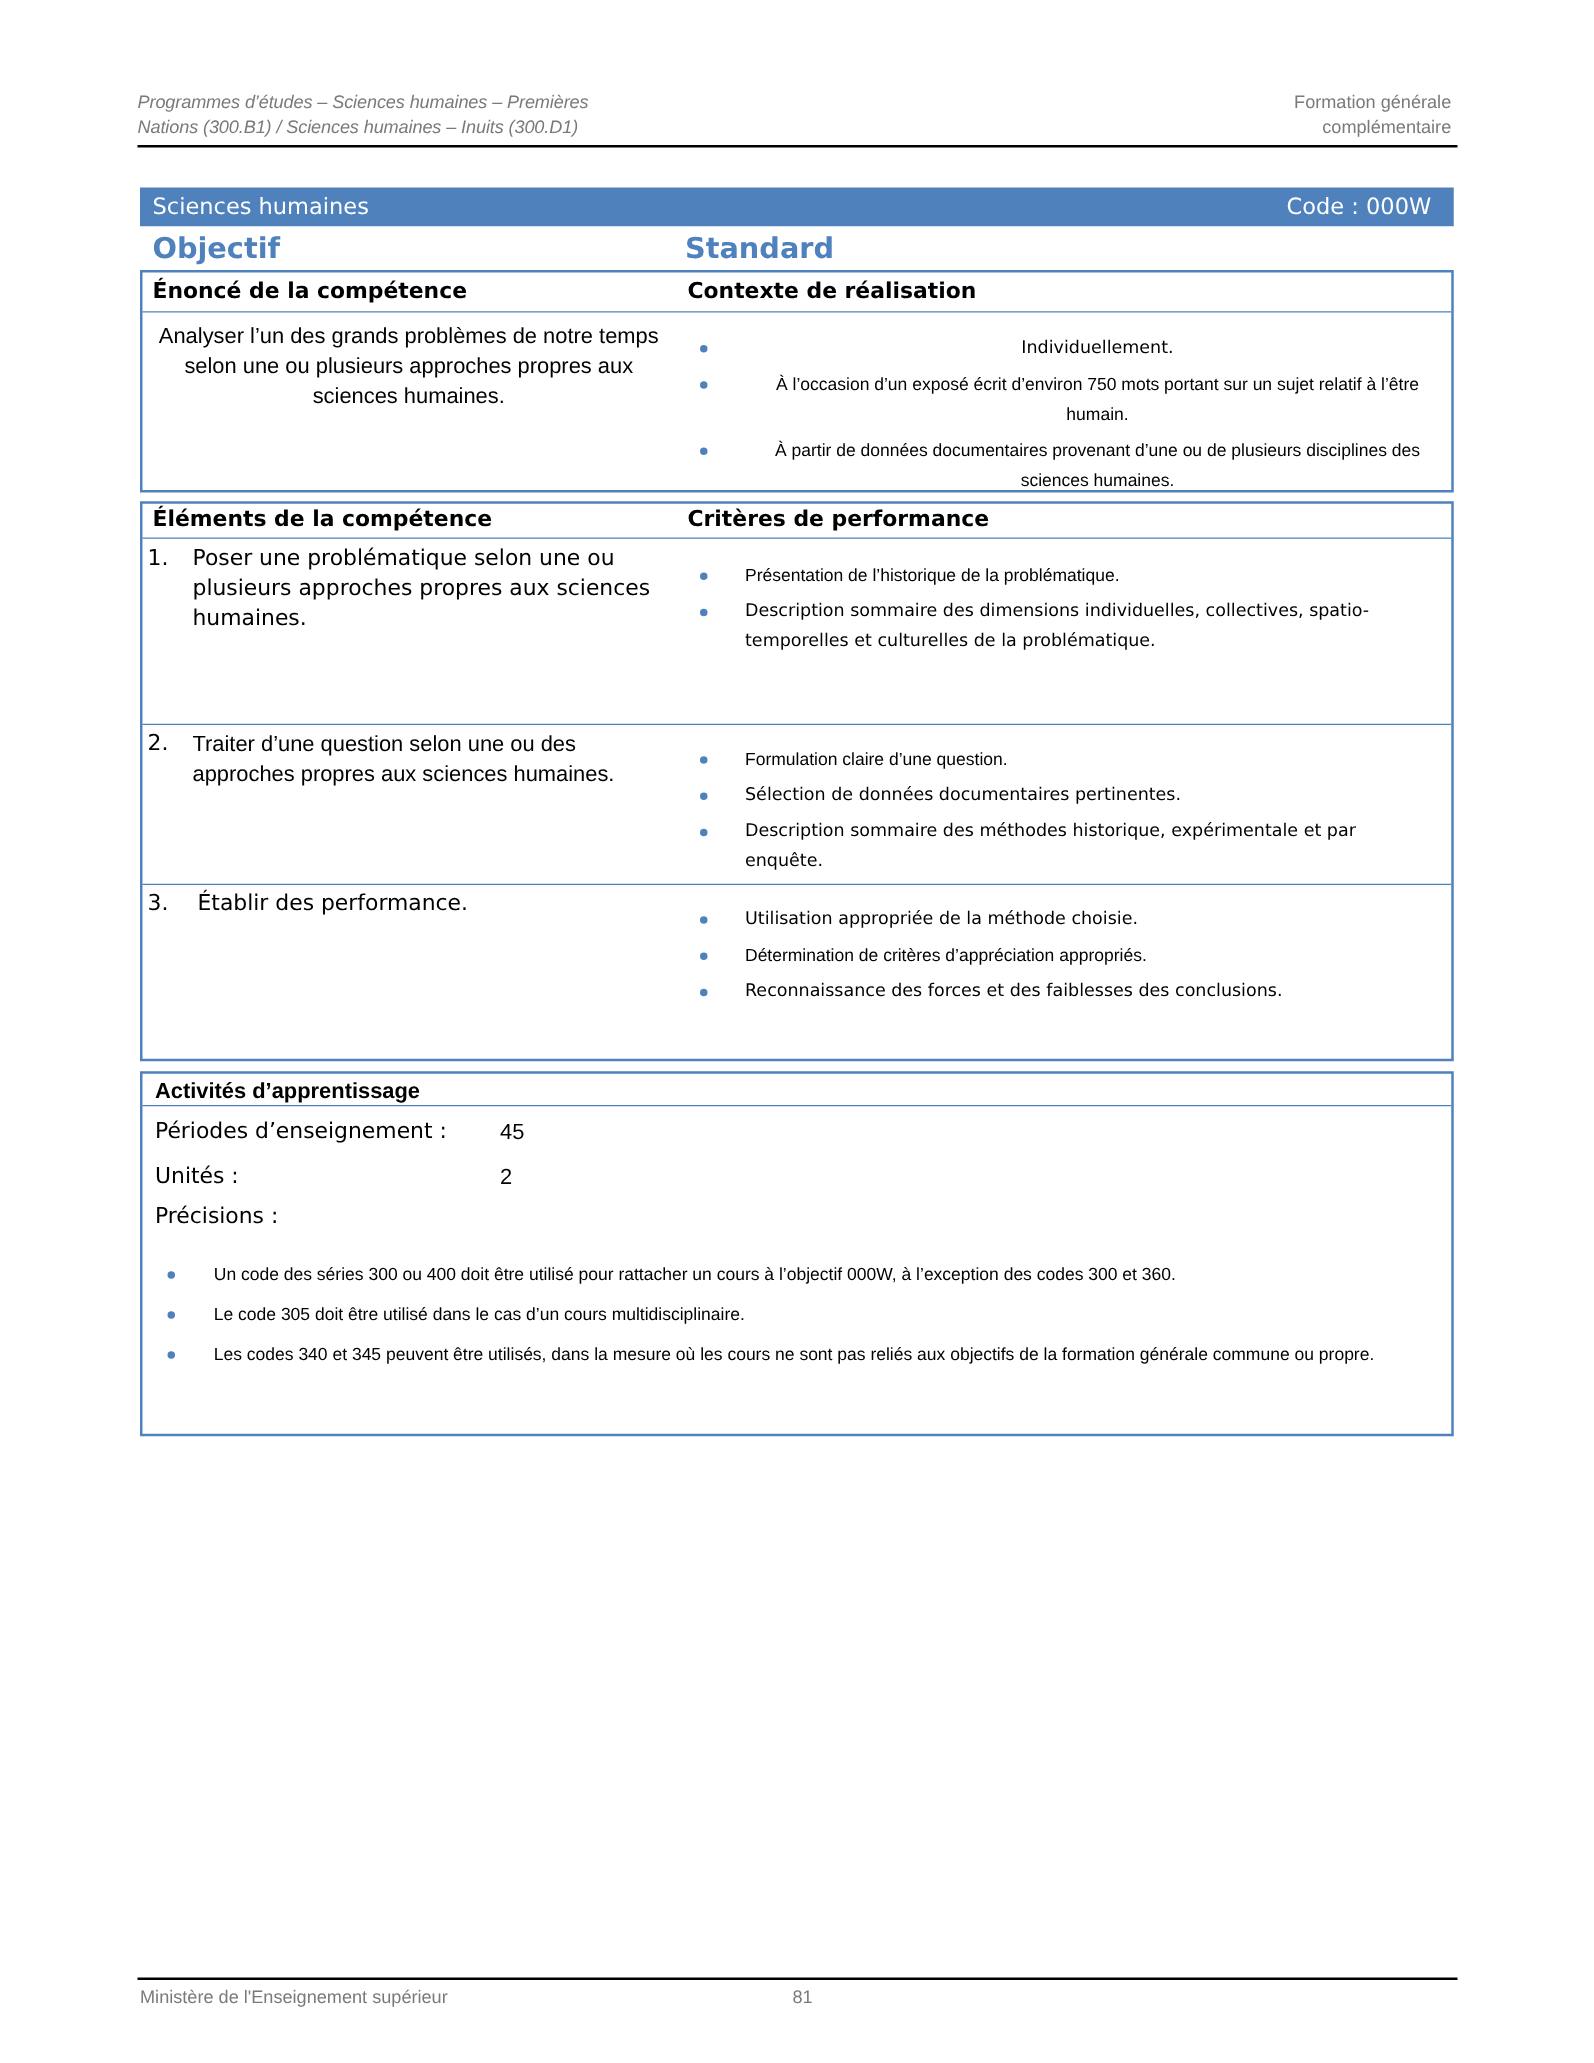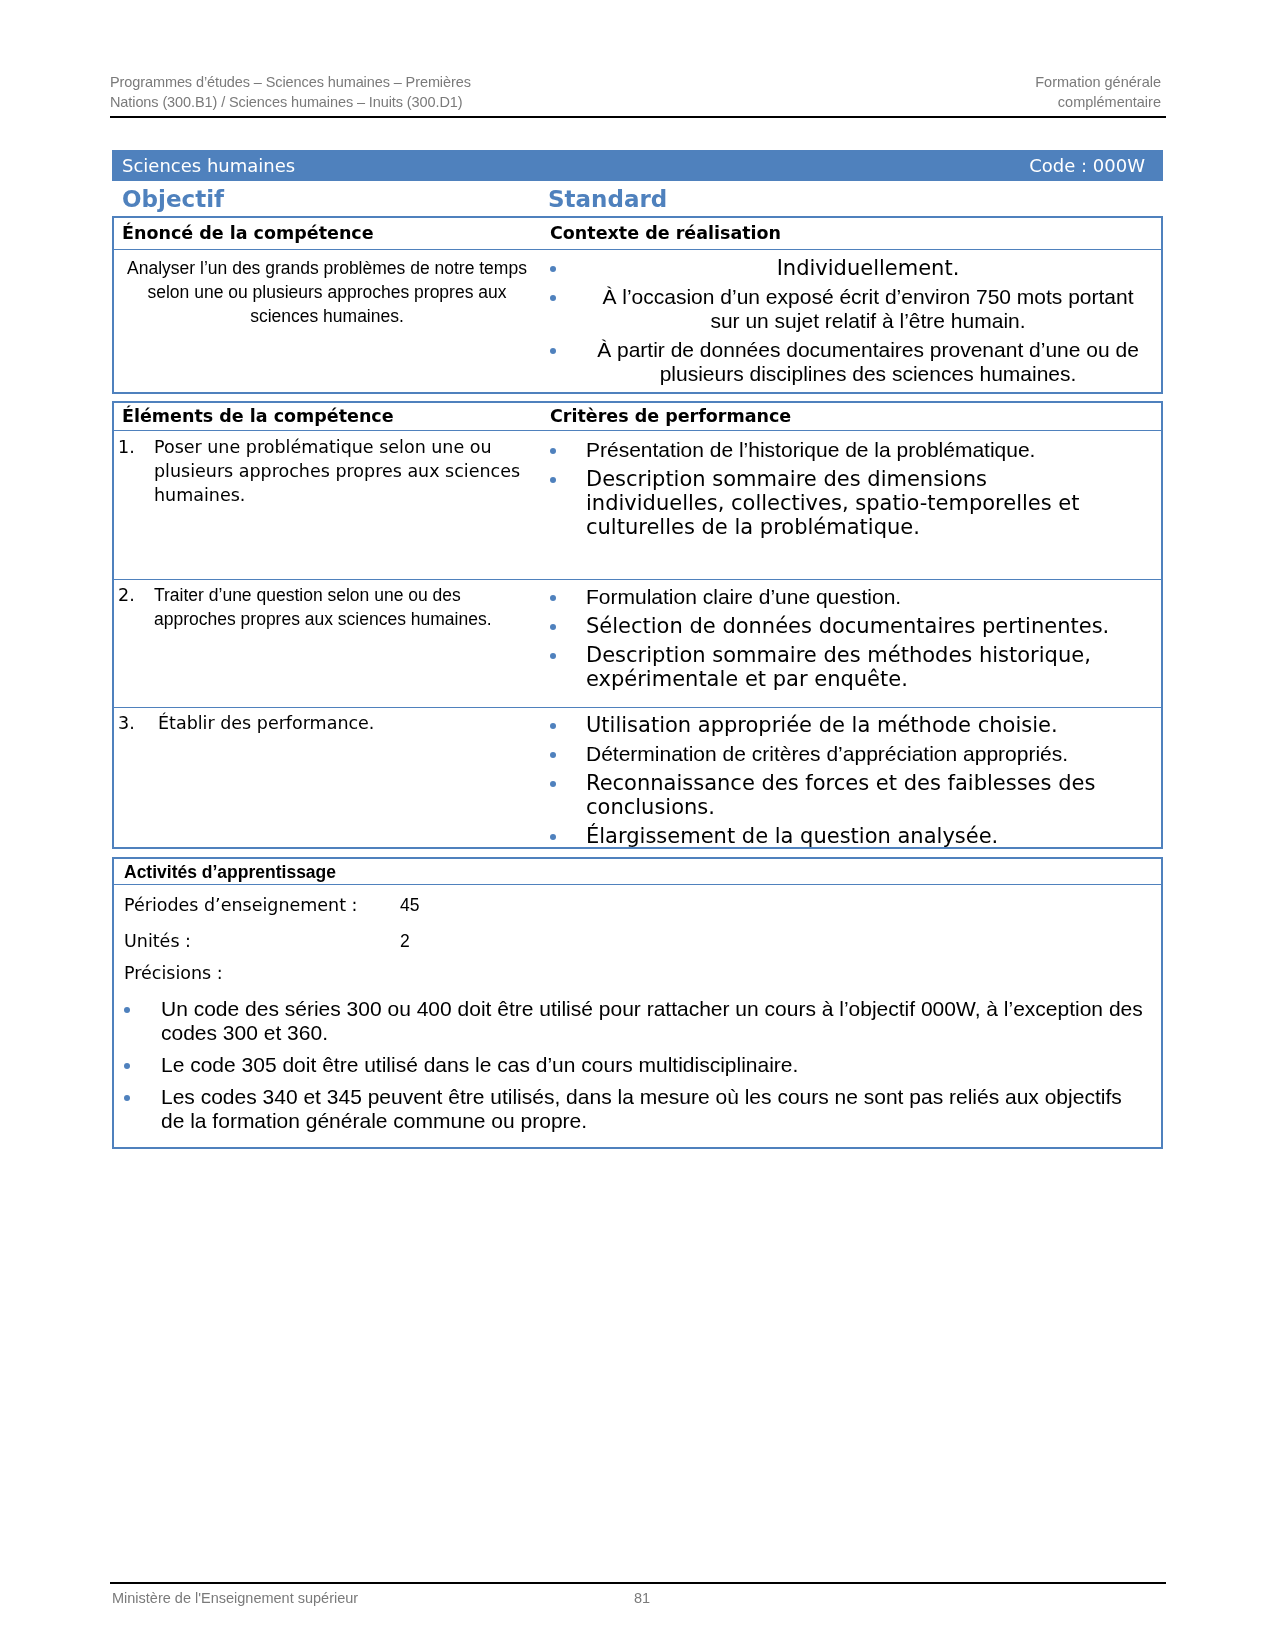--- a/index.html
+++ b/index.html
@@ -1,31 +1,31 @@
 <!DOCTYPE html>
 <html><head>
 <meta charset="utf-8">
 <style>
   html, body { margin: 0; padding: 0; background: #ffffff; }
   body { width: 1275px; height: 1650px; position: relative; overflow: hidden;
          font-family: "DejaVu Sans", sans-serif; color: #000; }
   .page-header { position: absolute; left: 110px; top: 72px; width: 1056px; height: 44px;
                  border-bottom: 2px solid #000; }
-  .ph-left { position: absolute; left: 0; top: 0; font-size: 14.5px; line-height: 20px; color: #7a7a7a; font-family: "Liberation Sans", sans-serif; letter-spacing: -0.1px; }
+  .ph-left { position: absolute; left: 0; top: 0; font-size: 14.5px; line-height: 20px; color: #7a7a7a; font-family: "Liberation Sans", sans-serif; letter-spacing: -0.1px; font-style: italic; }
   .ph-right { position: absolute; right: 5px; top: 0; font-size: 14.5px; line-height: 20px; color: #7a7a7a; text-align: right; font-family: "Liberation Sans", sans-serif; }
   .title-bar { position: absolute; left: 112px; top: 150px; width: 1051px; height: 31px; background: #4f81bd;
                color: #fff; font-size: 18px; line-height: 31px; font-family: "DejaVu Sans", sans-serif; }
   .title-bar .tb-left { position: absolute; left: 10px; top: 0; }
   .title-bar .tb-right { position: absolute; right: 18px; top: 0; }
   .section-label { position: absolute; top: 184px; font-size: 23px; font-weight: bold; color: #4f81bd; line-height: 30px; font-family: "DejaVu Sans", sans-serif; }
   .box { position: absolute; left: 112px; width: 1047px; border: 2px solid #4f81bd; box-sizing: content-box; }
   .box .hdr { position: absolute; left: 0; right: 0; top: 0; border-bottom: 1px solid #4f81bd; }
   .hdr-text { position: absolute; font-weight: bold; font-size: 17.5px; line-height: 26px; }
   .cell-text { position: absolute; font-size: 17.5px; line-height: 24px; }
-  .bul-list { position: absolute; margin: 0; padding: 0; list-style: none; font-size: 21px; line-height: 24px; }
+  .bul-list { position: absolute; margin: 10px; padding: 0; list-style: none; font-size: 14px; line-height: 24px; }
   .bul-list li { position: relative; padding-left: 36px; margin-bottom: 5px; }
   .bullet { position: absolute; left: 0; top: 10px; width: 6px; height: 6px; border-radius: 50%; background: #4f81bd; }
   .rowdiv { position: absolute; left: 0; right: 0; height: 1px; background: #4f81bd; }
   .num { position: absolute; font-size: 17.5px; line-height: 24px; }
   .footer-line { position: absolute; left: 110px; top: 1582px; width: 1056px; height: 2px; background: #000; }
   .footer-text { position: absolute; top: 1588px; font-size: 14.5px; color: #7a7a7a; font-family: "Liberation Sans", sans-serif; line-height: 20px; }
   .sans2 { font-family: "Liberation Sans", sans-serif; }
 </style>
 </head>
 <body>
@@ -89,21 +89,20 @@
   </div>
   <div class="rowdiv" style="top:304px;"></div>
 
   <div>
     <span class="num" style="left:4px; top:308px;">3.</span>
     <span class="cell-text" style="left:44px; top:308px; width:370px;">Établir des performance.</span>
     <ul class="bul-list" style="left:436px; top:310px; width:560px;">
       <li><span class="bullet"></span><span>Utilisation appropriée de la méthode choisie.</span></li>
       <li class="sans2"><span class="bullet"></span><span>Détermination de critères d’appréciation appropriés.</span></li>
       <li><span class="bullet"></span><span>Reconnaissance des forces et des faiblesses des conclusions.</span></li>
-      <li><span class="bullet"></span><span>Élargissement de la question analysée.</span></li>
     </ul>
   </div>
 </div>
 
 <div class="box" style="top:857px; height:288px;">
   <div class="hdr" style="height:25px;">
     <span class="hdr-text sans2" style="left:10px; top:0px;">Activités d’apprentissage</span>
   </div>
   <span class="cell-text" style="left:10px; top:34px;">Périodes d’enseignement :</span>
   <span class="cell-text sans2" style="left:286px; top:34px;">45</span>

